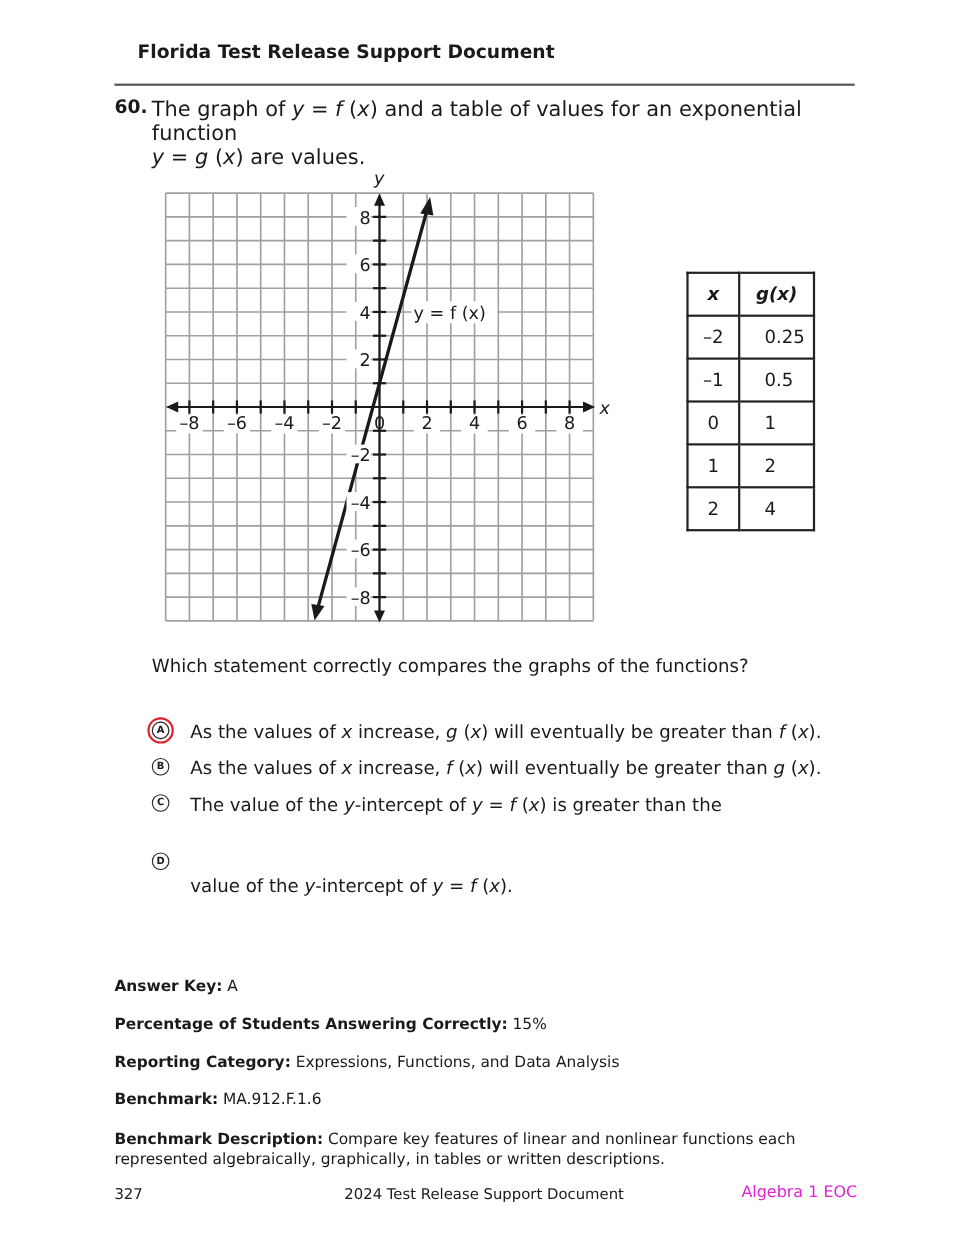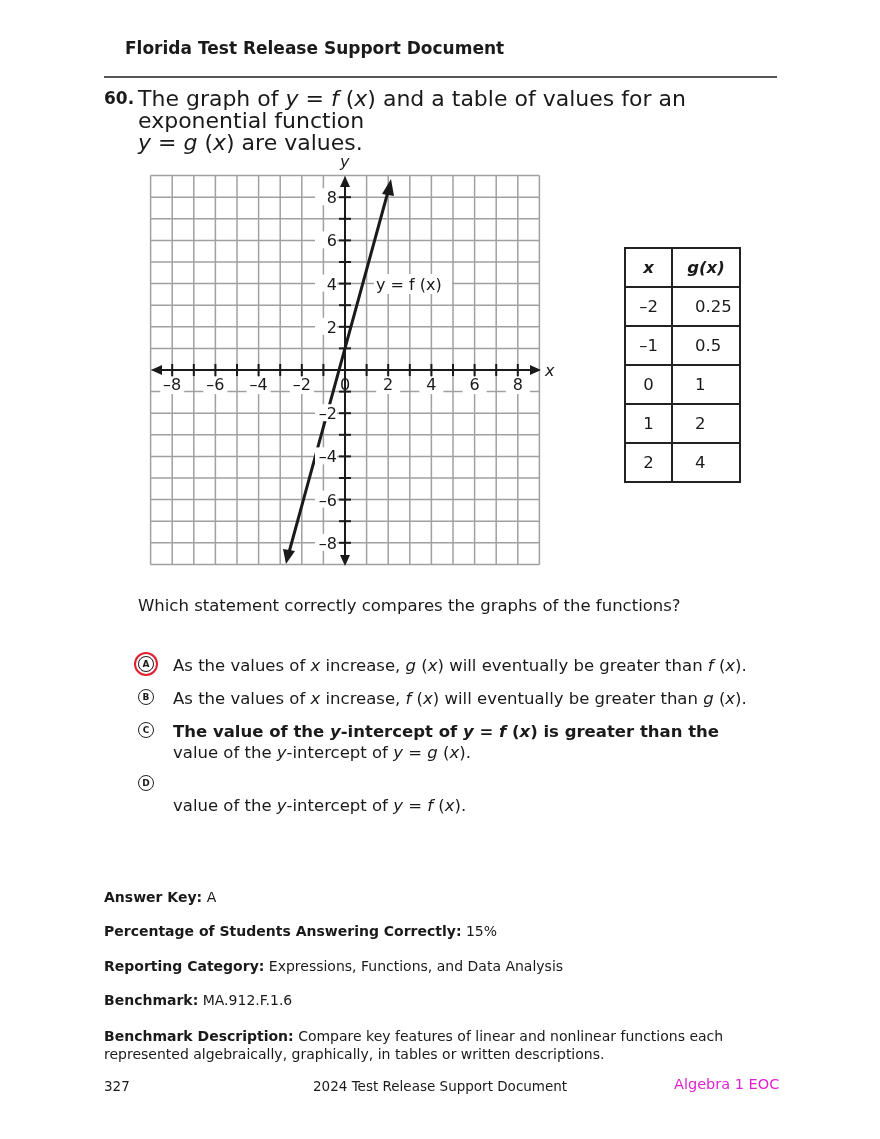--- a/index.html
+++ b/index.html
@@ -1,21 +1,21 @@
 <!DOCTYPE html>
 <html><head>
 <meta charset="utf-8">
 <style>
   html, body { margin:0; padding:0; background:#ffffff; }
   body { width:880px; height:1139px; position:relative; overflow:hidden; font-family:"DejaVu Sans", sans-serif; color:#1a1a1a; }
   .abs { position:absolute; }
   .doc-header { left:125px; top:38px; font-weight:bold; font-size:17px; }
   .rule { left:104px; top:76px; width:673px; height:2px; background:#555; }
   .qnum { left:104px; top:88px; font-weight:bold; font-size:17px; }
-  .qtext { left:138px; top:88px; font-size:22px; line-height:22px; width:640px; }
+  .qtext { left:138px; top:88px; font-size:19px; line-height:22px; width:640px; }
   i { font-style:italic; }
   .graph { left:140px; top:148px; }
   .gtable { left:624px; top:247px; border-collapse:collapse; font-size:16.5px; }
   .gtable td, .gtable th { border:2px solid #222; height:37px; padding:0; }
   .gtable th { font-weight:bold; font-style:italic; }
   .gtable .cx { width:45px; text-align:center; }
   .gtable .cg { width:68px; text-align:left; padding-left:22px; box-sizing:border-box; }
   .gtable th.cg { text-align:center; padding-left:0; }
   .prompt { left:138px; top:596px; font-size:16.5px; }
   .opt { left:138px; font-size:16.5px; line-height:21px; }
@@ -212,22 +212,21 @@
     <div class="abs opt" style="top: 655px; width: 640px; height: 21px;">
       <span class="bub sel">A</span>
       <span class="otext" style="top: 0px;"><span>As the values of </span><i>x</i><span> increase, </span><i>g</i><span> (</span><i>x</i><span>) will eventually be greater than </span><i>f</i><span> (</span><i>x</i><span>).</span></span>
     </div>
     <div class="abs opt" style="top: 688px; width: 640px; height: 21px;">
       <span class="bub">B</span>
       <span class="otext" style="top: 0px;"><span>As the values of </span><i>x</i><span> increase, </span><i>f</i><span> (</span><i>x</i><span>) will eventually be greater than </span><i>g</i><span> (</span><i>x</i><span>).</span></span>
     </div>
     <div class="abs opt" style="top: 721px; width: 640px; height: 42px;">
       <span class="bub">C</span>
-      <span class="otext" style="top: 0px; font-weight: bold;"><span>The value of the </span><i>y</i><span>-intercept of </span><i>y</i><span> = </span><i>f</i><span> (</span><i>x</i><span>) is greater than the</span></span>
-      <span class="otext" style="top: 21px;"><span>value of the </span><i>y</i><span>-intercept of </span><i>y</i><span> = </span><i>g</i><span> (</span><i>x</i><span>).</span></span>
+      <span class="otext" style="top: 0px;"><span>The value of the </span><i>y</i><span>-intercept of </span><i>y</i><span> = </span><i>f</i><span> (</span><i>x</i><span>) is greater than the</span></span>
     </div>
     <div class="abs opt" style="top: 774px; width: 640px; height: 42px;">
       <span class="bub">D</span>
       <span class="otext" style="top: 21px; text-align: center;"><span>value of the </span><i>y</i><span>-intercept of </span><i>y</i><span> = </span><i>f</i><span> (</span><i>x</i><span>).</span></span>
     </div>
   </div>
 
 <div class="abs meta" style="top:889px"><b>Answer Key:</b> <span>A</span></div>
 <div class="abs meta" style="top:923px"><b>Percentage of Students Answering Correctly:</b> <span>15%</span></div>
 <div class="abs meta" style="top:958px"><b>Reporting Category:</b> <span>Expressions, Functions, and Data Analysis</span></div>

